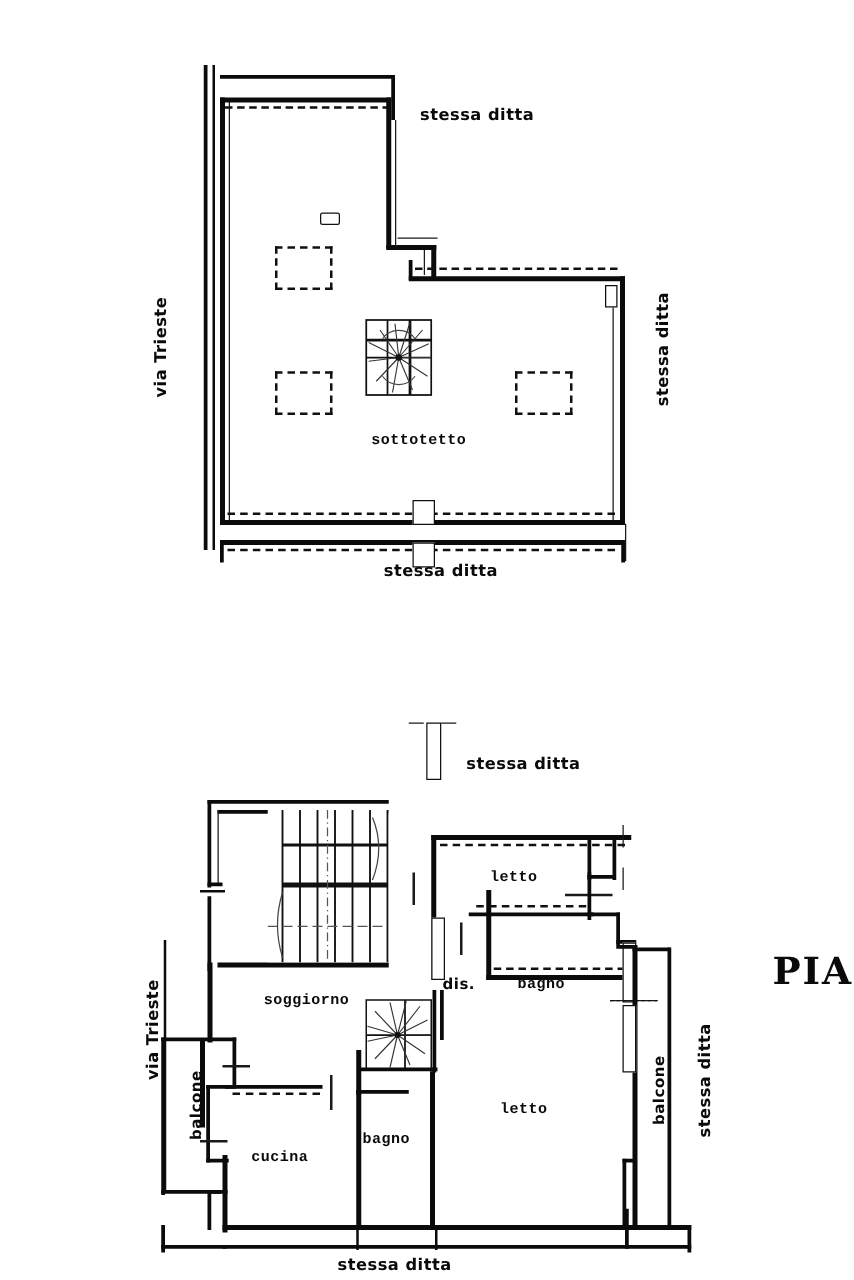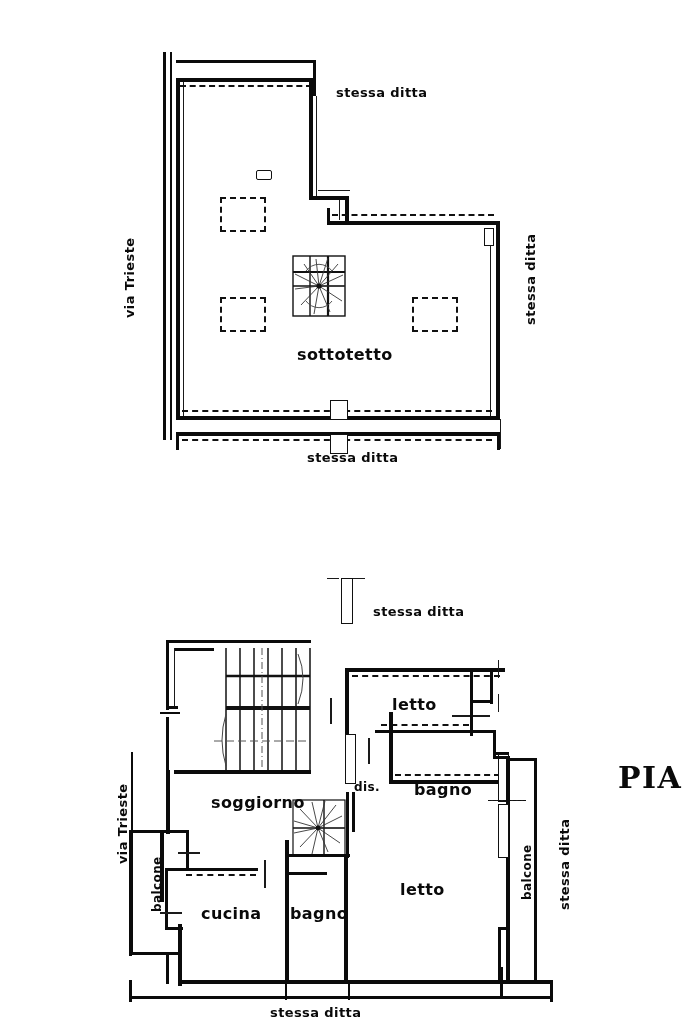--- a/index.html
+++ b/index.html
@@ -24,21 +24,21 @@
   
   .lbl{
     position:absolute;
     font-family:"DejaVu Sans", sans-serif;
     font-weight:700;
     color:#0a0a0a;
     white-space:nowrap;
     letter-spacing:.4px;
     font-size:13px;
   }
-  .lbl.room{font-size:16px;}
+  .lbl.room{font-size:12px;font-family:Liberation Mono, monospace;}
   .lbl.small{font-size:12px;}
   .rot-ccw{transform:rotate(-90deg);transform-origin:left top;}
   .title{
     position:absolute;
     font-family:"DejaVu Serif", serif;
     font-weight:700;
     font-size:30px;
     letter-spacing:1.5px;
     color:#0a0a0a;
     white-space:nowrap;
@@ -278,21 +278,21 @@
     <div class="w" style="left:506px;top:244px;width:3.8px;height:226px;"></div>
     <div class="w" style="left:493px;top:244px;width:16px;height:3.4px;"></div>
     <div class="w" style="left:534px;top:246px;width:3.2px;height:226px;"></div>
     <div class="w" style="left:506px;top:246px;width:30px;height:3.2px;"></div>
     <div class="open-rect" style="left:498px;top:292px;width:9px;height:52px;"></div>
     <div class="w" style="left:498px;top:415px;width:10px;height:3.2px;"></div>
     <div class="w" style="left:498px;top:415px;width:3.2px;height:54px;"></div>
 
     <div class="lbl room" style="left:211px;top:281px;">soggiorno</div>
 
-    <div class="lbl room" style="left:201px;top:392px;">cucina</div>
+    <div class="lbl room" style="left:201px;top:407px;">cucina</div>
 
     <div class="lbl room" style="left:290px;top:392px;">bagno</div>
 
     <div class="lbl room" style="left:414px;top:268px;">bagno</div>
 
     <div class="lbl room" style="left:392px;top:183px;">letto</div>
 
     <div class="lbl room" style="left:400px;top:368px;">letto</div>
 
     <div class="lbl small" style="left:354px;top:268px;">dis.</div>

